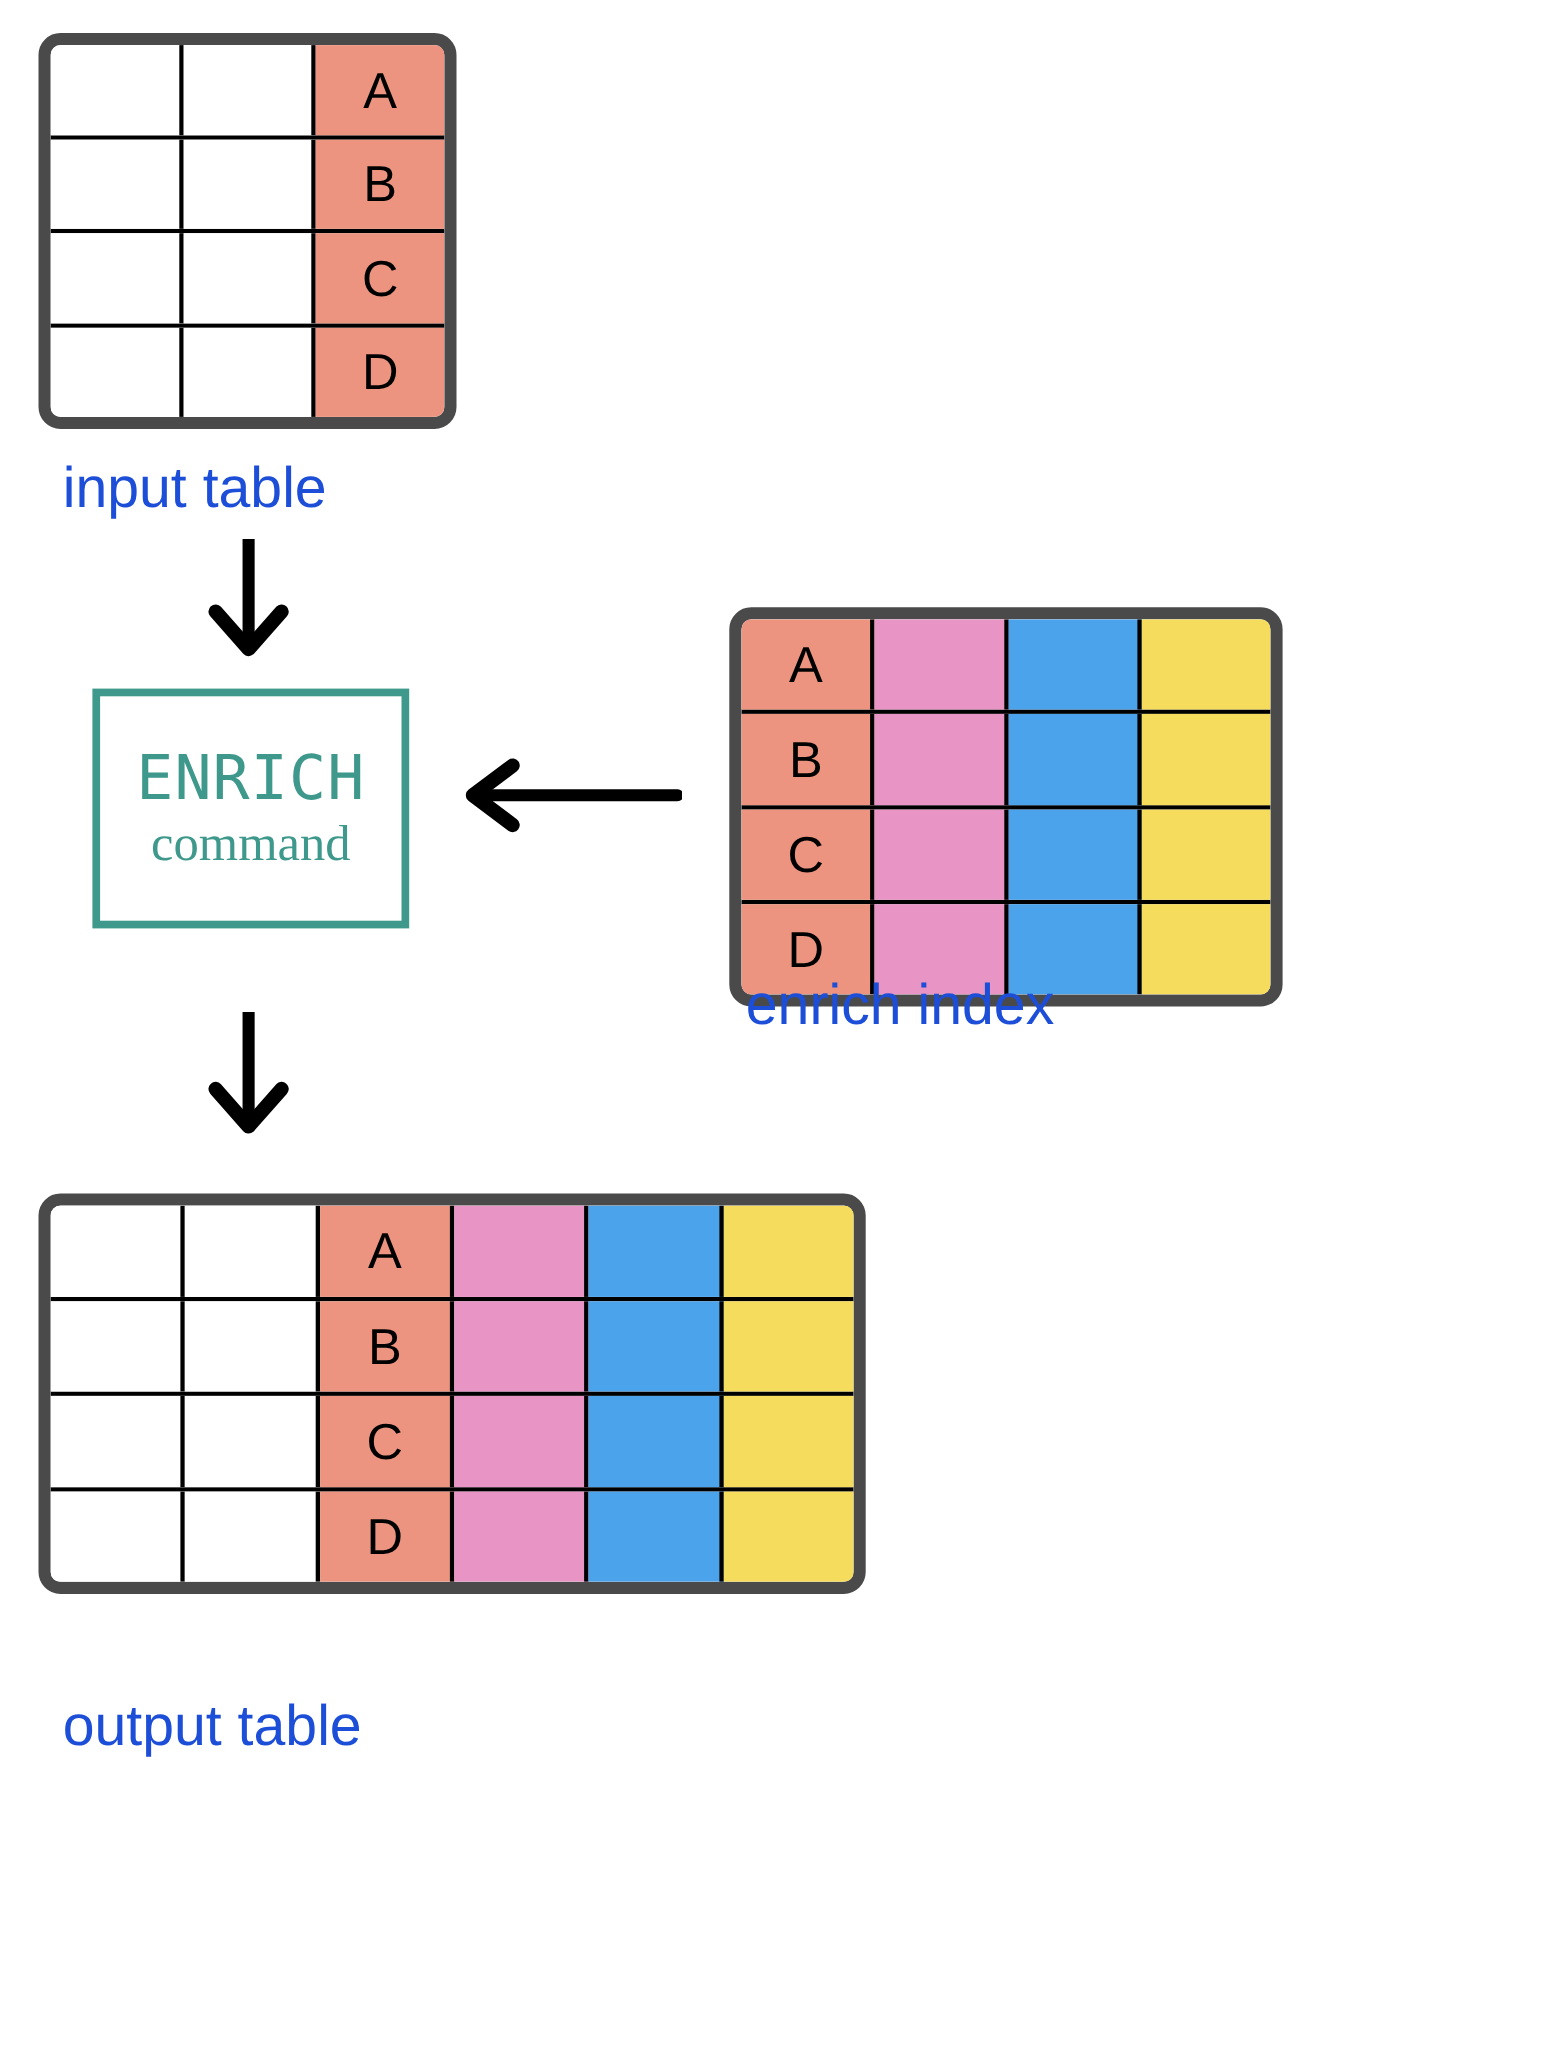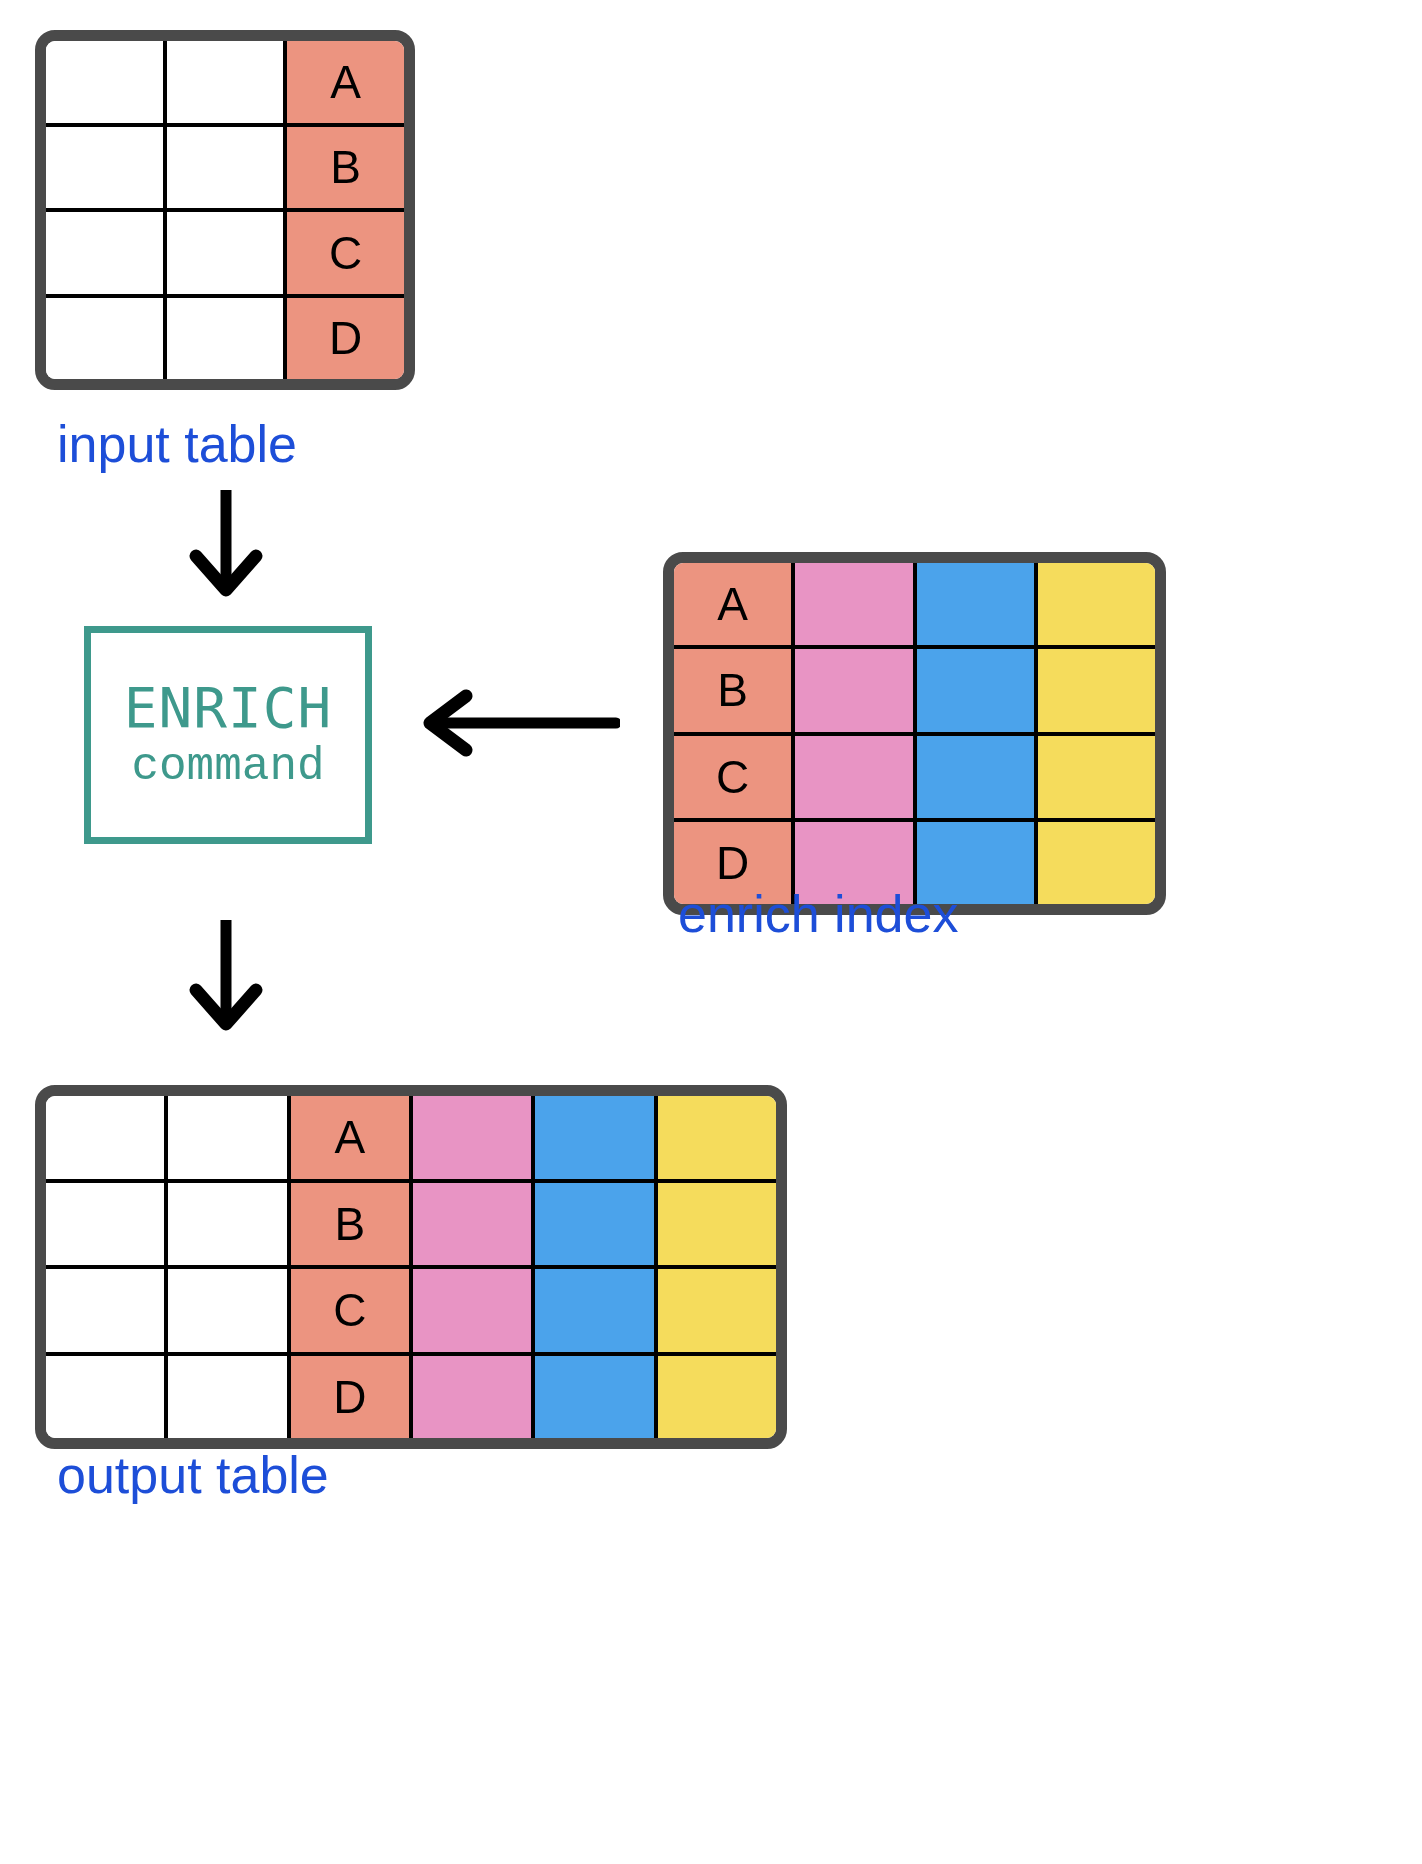--- a/index.html
+++ b/index.html
@@ -68,21 +68,21 @@
     left: 663px; top: 552px;
     width: 503px; height: 363px;
   }
   #caption-enrich { left: 678px; top: 888px; }
 
   
   #output-table {
     left: 35px; top: 1085px;
     width: 752px; height: 364px;
   }
-  #caption-output { left: 57px; top: 1449px; }
+  #caption-output { left: 57px; top: 1543px; }
 
   
   #enrich-command-box {
     position: absolute;
     left: 84px; top: 626px;
     width: 288px; height: 218px;
     box-sizing: border-box;
     border: 7px solid #3e998c;
     background: #ffffff;
     display: flex;
@@ -91,21 +91,21 @@
     justify-content: center;
   }
   #enrich-command-box .cmd-line1 {
     font-family: "DejaVu Sans Mono", monospace;
     font-size: 56px;
     color: #3e998c;
     letter-spacing: 1px;
     line-height: 1.15;
   }
   #enrich-command-box .cmd-line2 {
-    font-family: Liberation Mono, monospace;
+    font-family: Liberation Serif, serif;
     font-size: 46px;
     color: #3e998c;
     line-height: 1.15;
   }
 
   
   .arrow { position: absolute; }
   #arrow-input-to-command { left: 176px; top: 490px; }
   #arrow-command-to-output { left: 176px; top: 920px; }
   #arrow-index-to-command { left: 420px; top: 688px; }

